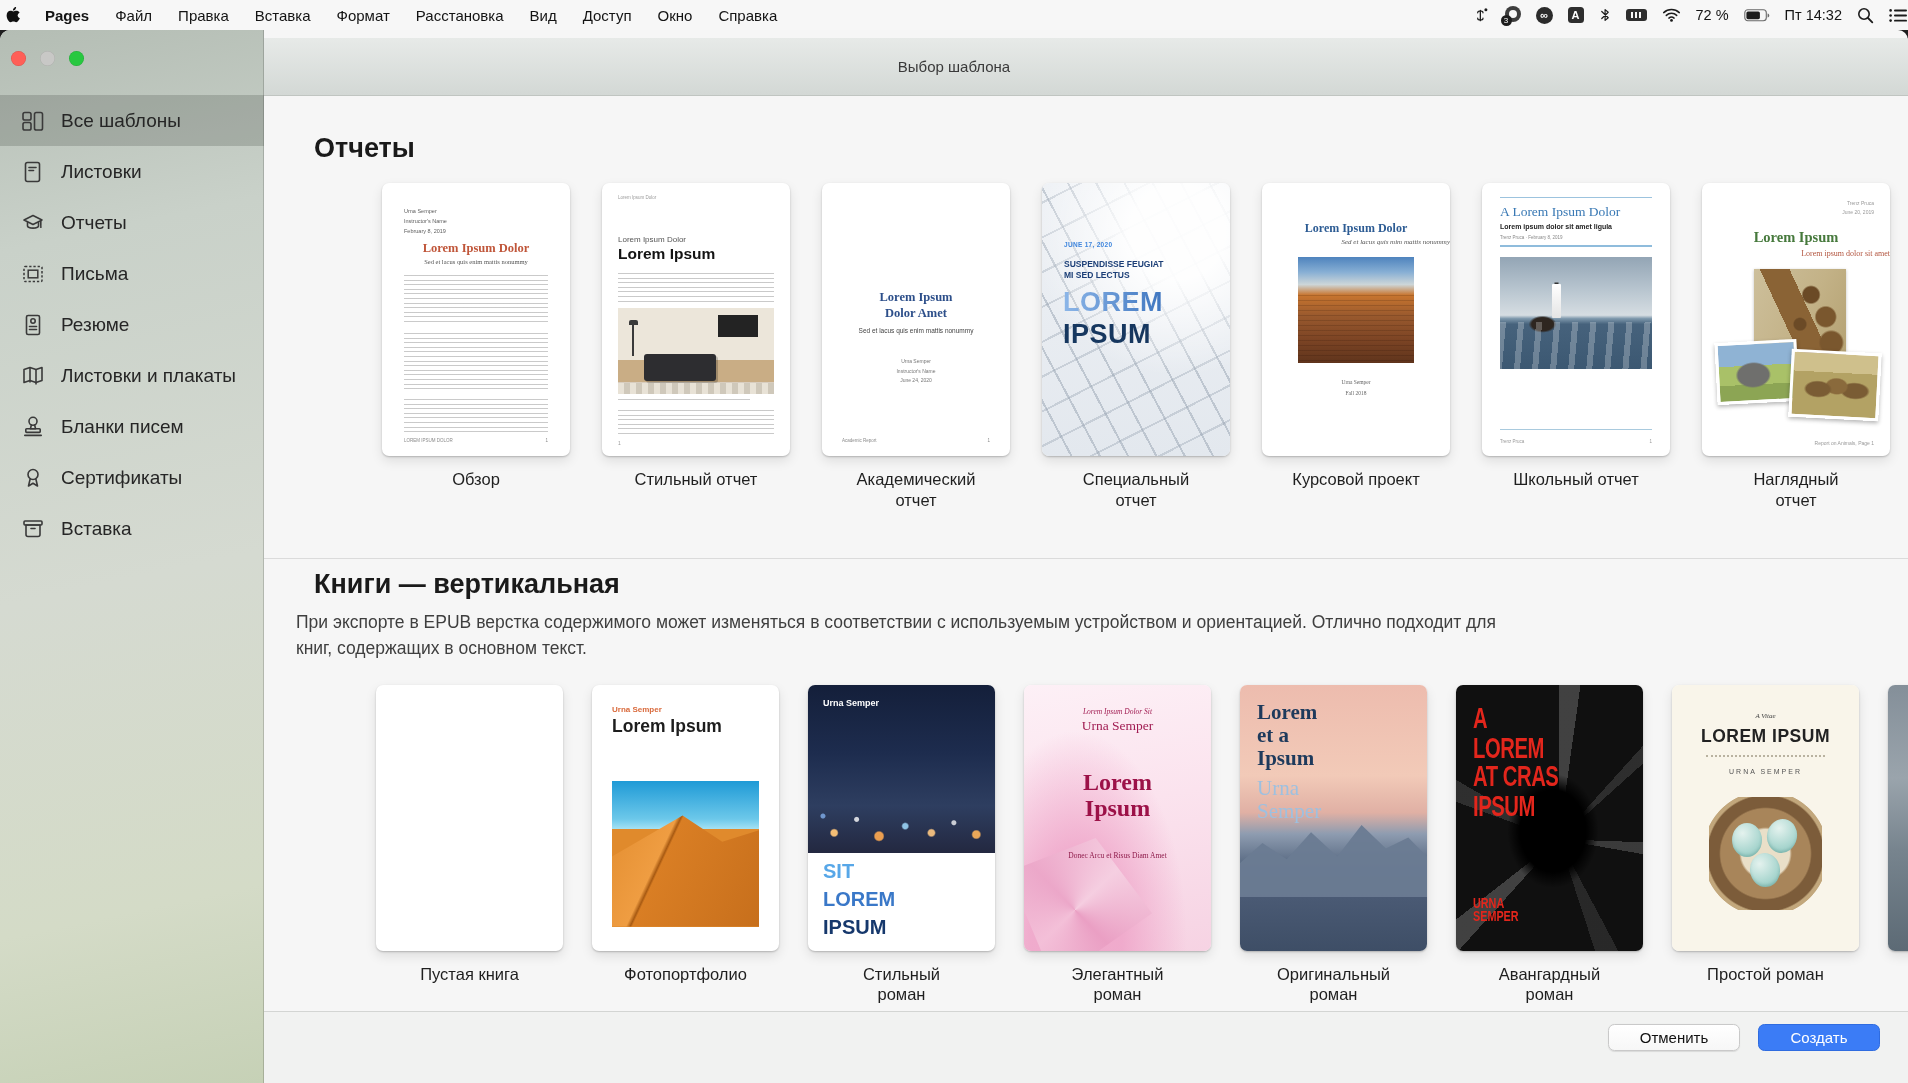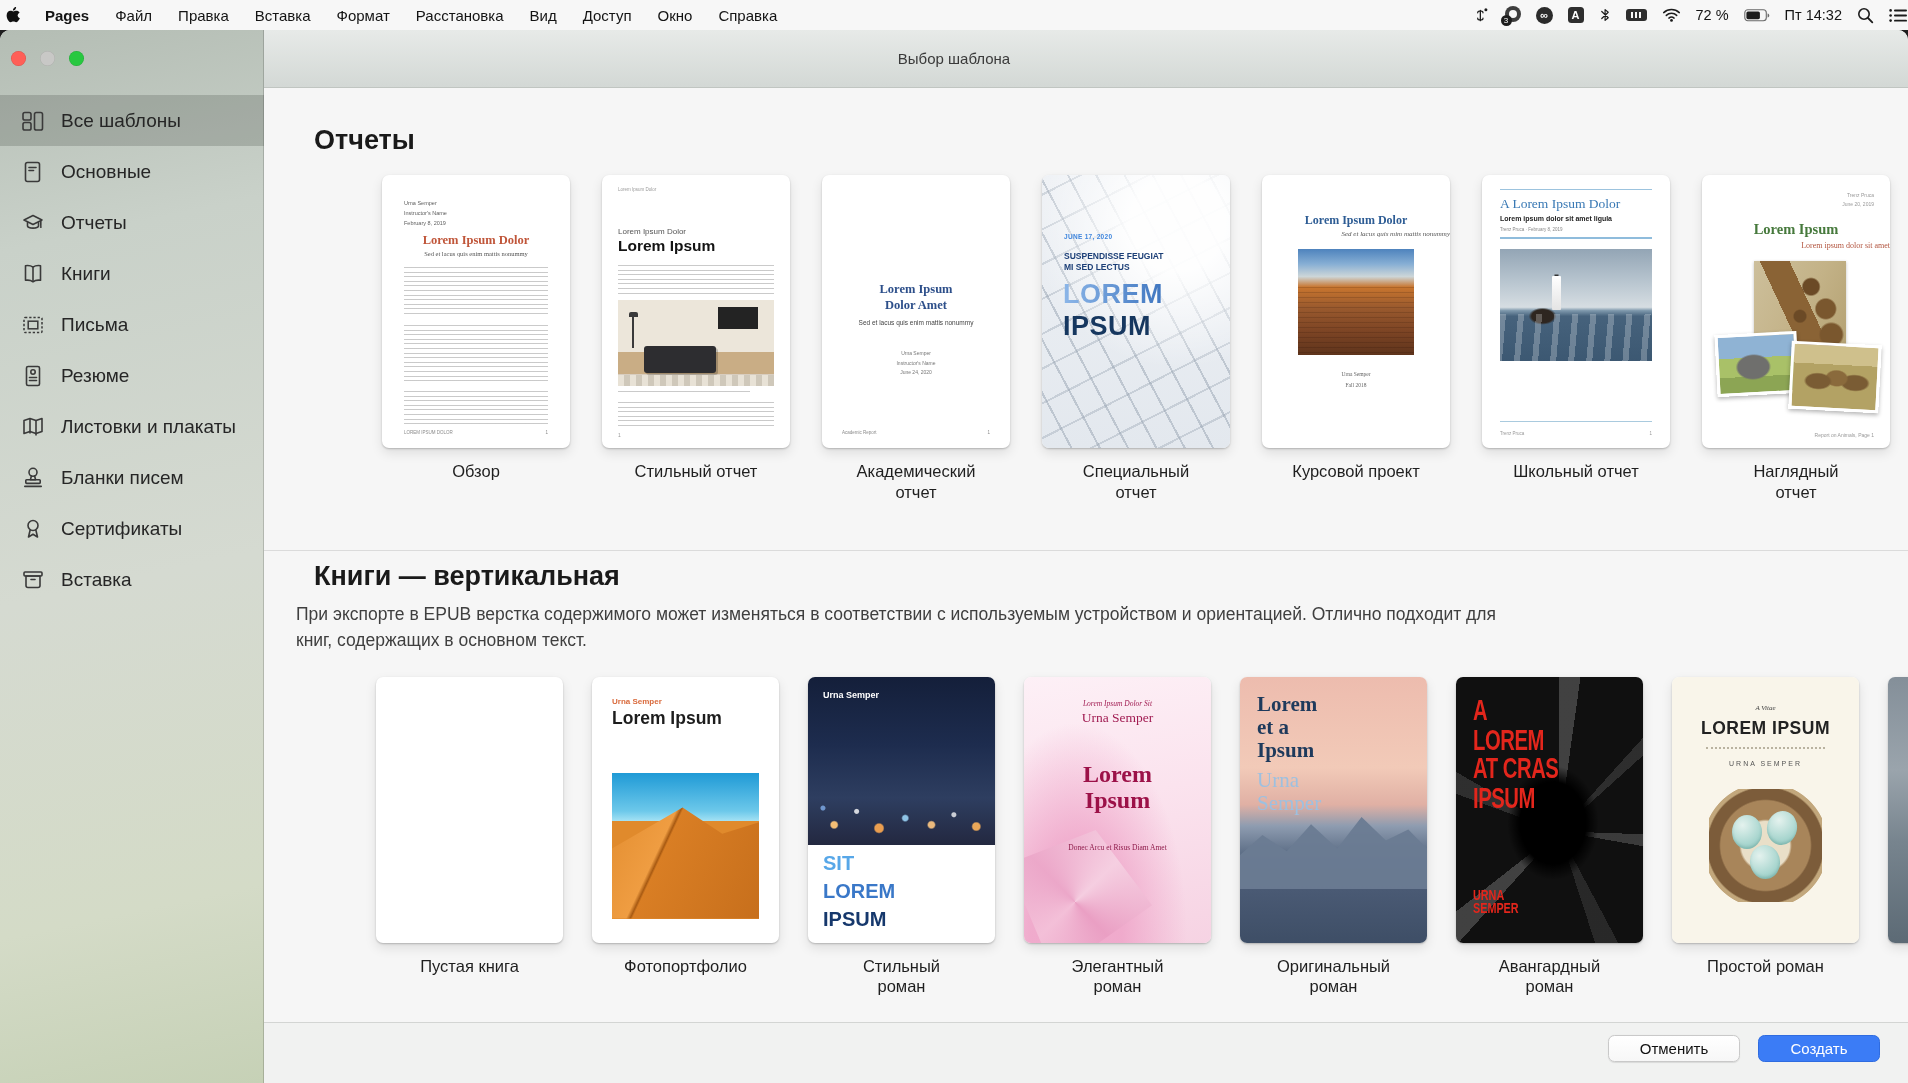--- a/index.html
+++ b/index.html
@@ -33,42 +33,42 @@
   .tl-dot{width:15px;height:15px;border-radius:50%}
   .tl-close{background:#ff5f57;box-shadow:inset 0 0 0 .5px rgba(0,0,0,.15)}
   .tl-min{background:#c8c8c6;box-shadow:inset 0 0 0 .5px rgba(0,0,0,.12)}
   .tl-zoom{background:#28c840;box-shadow:inset 0 0 0 .5px rgba(0,0,0,.15)}
   .nav{position:absolute;top:65px;left:0;right:0}
   .side-item{height:51px;display:flex;align-items:center;padding-left:20px;gap:15px;font-size:19px;color:#262626;cursor:default}
   .side-item.selected{background:rgba(25,35,28,.18)}
   .side-item svg{flex:0 0 auto}
 
   
-  .main{position:absolute;left:264px;top:0;width:1644px;bottom:0}
+  .main{position:absolute;left:264px;top:8px;width:1644px;bottom:0}
   .titlebar{height:58px;background:linear-gradient(#e7eae8,#d3d8d5);border-bottom:1px solid #c0c5c1;display:flex;align-items:center;justify-content:center;font-size:15px;color:#3a3a3a;box-sizing:border-box;padding-right:264px}
   .content{position:absolute;top:59px;left:0;right:0;bottom:61px;background:#f6f6f6;overflow:hidden}
   .section-head{font-size:27px;font-weight:700;color:#1a1a1a;margin:0 0 0 50px}
   .reports .section-head{padding-top:36px}
   .books .section-head{padding-top:10px}
   .section-desc{font-size:17.5px;line-height:1.5;color:#3f3f3f;margin:9px 0 0 32px;max-width:1210px}
   .divider{height:1px;background:#dbdbdb;margin:0}
   .sec-reports{height:461px}
   .row{display:flex;align-items:flex-start}
   .reports-row{padding-left:118px;margin-top:19px;gap:32px}
   .books-row{padding-left:112px;margin-top:23px;gap:29px}
   .tcard{flex:0 0 auto;cursor:pointer}
   .reports-row .tcard{width:188px}
   .books-row .tcard{width:187px}
   .thumb{position:relative;overflow:hidden;background:#fff;border-radius:7px;box-shadow:0 1px 2px rgba(0,0,0,.22),0 5px 12px rgba(0,0,0,.10)}
   .reports-row .thumb{width:188px;height:273px}
   .books-row .thumb{width:187px;height:266px}
   .caption{margin:13px auto 0;max-width:128px;text-align:center;font-size:16.5px;line-height:1.27;color:#1f1f1f}
 
   
-  .bottombar{position:absolute;left:0;right:0;bottom:0;height:61px;background:#f1f2f1;border-top:1px solid #d3d5d3;box-sizing:border-box;display:flex;justify-content:flex-end;align-items:flex-start;padding:12px 28px 0 0;gap:18px}
+  .bottombar{position:absolute;left:0;right:0;bottom:0;height:72px;background:#f1f2f1;border-top:1px solid #d3d5d3;box-sizing:border-box;display:flex;justify-content:flex-end;align-items:flex-start;padding:12px 28px 0 0;gap:18px}
   .btn{height:27px;border-radius:6.5px;font-size:15px;font-family:"Liberation Sans",sans-serif;display:flex;align-items:center;justify-content:center;cursor:pointer}
   .btn-cancel{width:132px;background:linear-gradient(#ffffff,#f7f7f7);border:1px solid #c9c9c9;color:#111;box-shadow:0 .5px 1px rgba(0,0,0,.10)}
   .btn-create{width:122px;background:#3b7cf6;border:1px solid #2f6ce0;color:#fff}
 
   
   .tl-lines{position:absolute;background-image:repeating-linear-gradient(180deg,#adadad 0,#adadad 1px,transparent 1px,transparent 4.6px);opacity:.65}
   .serif{font-family:"Liberation Serif",serif}
 
   
   .t-review .meta{position:absolute;top:24px;left:22px;font-size:5.5px;color:#5f5f5f;line-height:1.8}
@@ -291,41 +291,32 @@
         <span>Все шаблоны</span>
       </div>
       <div class="side-item">
         <svg width="26" height="26" viewBox="0 0 26 26">
             <g fill="none" stroke="#3a3a3a" stroke-width="1.6" stroke-linecap="round">
               <rect x="5.5" y="3.5" width="14" height="19" rx="2"></rect>
               <line x1="9" y1="8.5" x2="16" y2="8.5"></line>
               <line x1="9" y1="11.5" x2="13.5" y2="11.5"></line>
             </g>
           </svg>
-        <span>Основные</span>
+        <span>Листовки</span>
       </div>
       <div class="side-item">
         <svg width="26" height="26" viewBox="0 0 26 26">
             <g fill="none" stroke="#3a3a3a" stroke-width="1.6" stroke-linejoin="round" stroke-linecap="round">
               <path d="M13 5.5 22 10l-9 4.5L4 10z"></path>
               <path d="M7.5 12.5v3.6c0 1 2.5 2 5.5 2s5.5-1 5.5-2v-3.6"></path>
               <path d="M20.8 10.8v4.8"></path>
               <circle cx="20.8" cy="17" r="1" fill="#3a3a3a" stroke="none"></circle>
             </g>
           </svg>
         <span>Отчеты</span>
-      </div>
-      <div class="side-item">
-        <svg width="26" height="26" viewBox="0 0 26 26">
-            <g fill="none" stroke="#3a3a3a" stroke-width="1.6" stroke-linejoin="round">
-              <path d="M13 6.2C11.2 4.8 8.4 4.3 5.5 4.7v14.6c2.9-.4 5.7.1 7.5 1.5 1.8-1.4 4.6-1.9 7.5-1.5V4.7c-2.9-.4-5.7.1-7.5 1.5z"></path>
-              <line x1="13" y1="6.2" x2="13" y2="20.8"></line>
-            </g>
-          </svg>
-        <span>Книги</span>
       </div>
       <div class="side-item">
         <svg width="26" height="26" viewBox="0 0 26 26">
             <g fill="none" stroke="#3a3a3a" stroke-width="1.5">
               <rect x="4" y="5.5" width="18" height="15" rx="1" stroke-dasharray="2.3 1.9"></rect>
               <rect x="8.2" y="9.2" width="9.6" height="7.6"></rect>
             </g>
           </svg>
         <span>Письма</span>
       </div>

